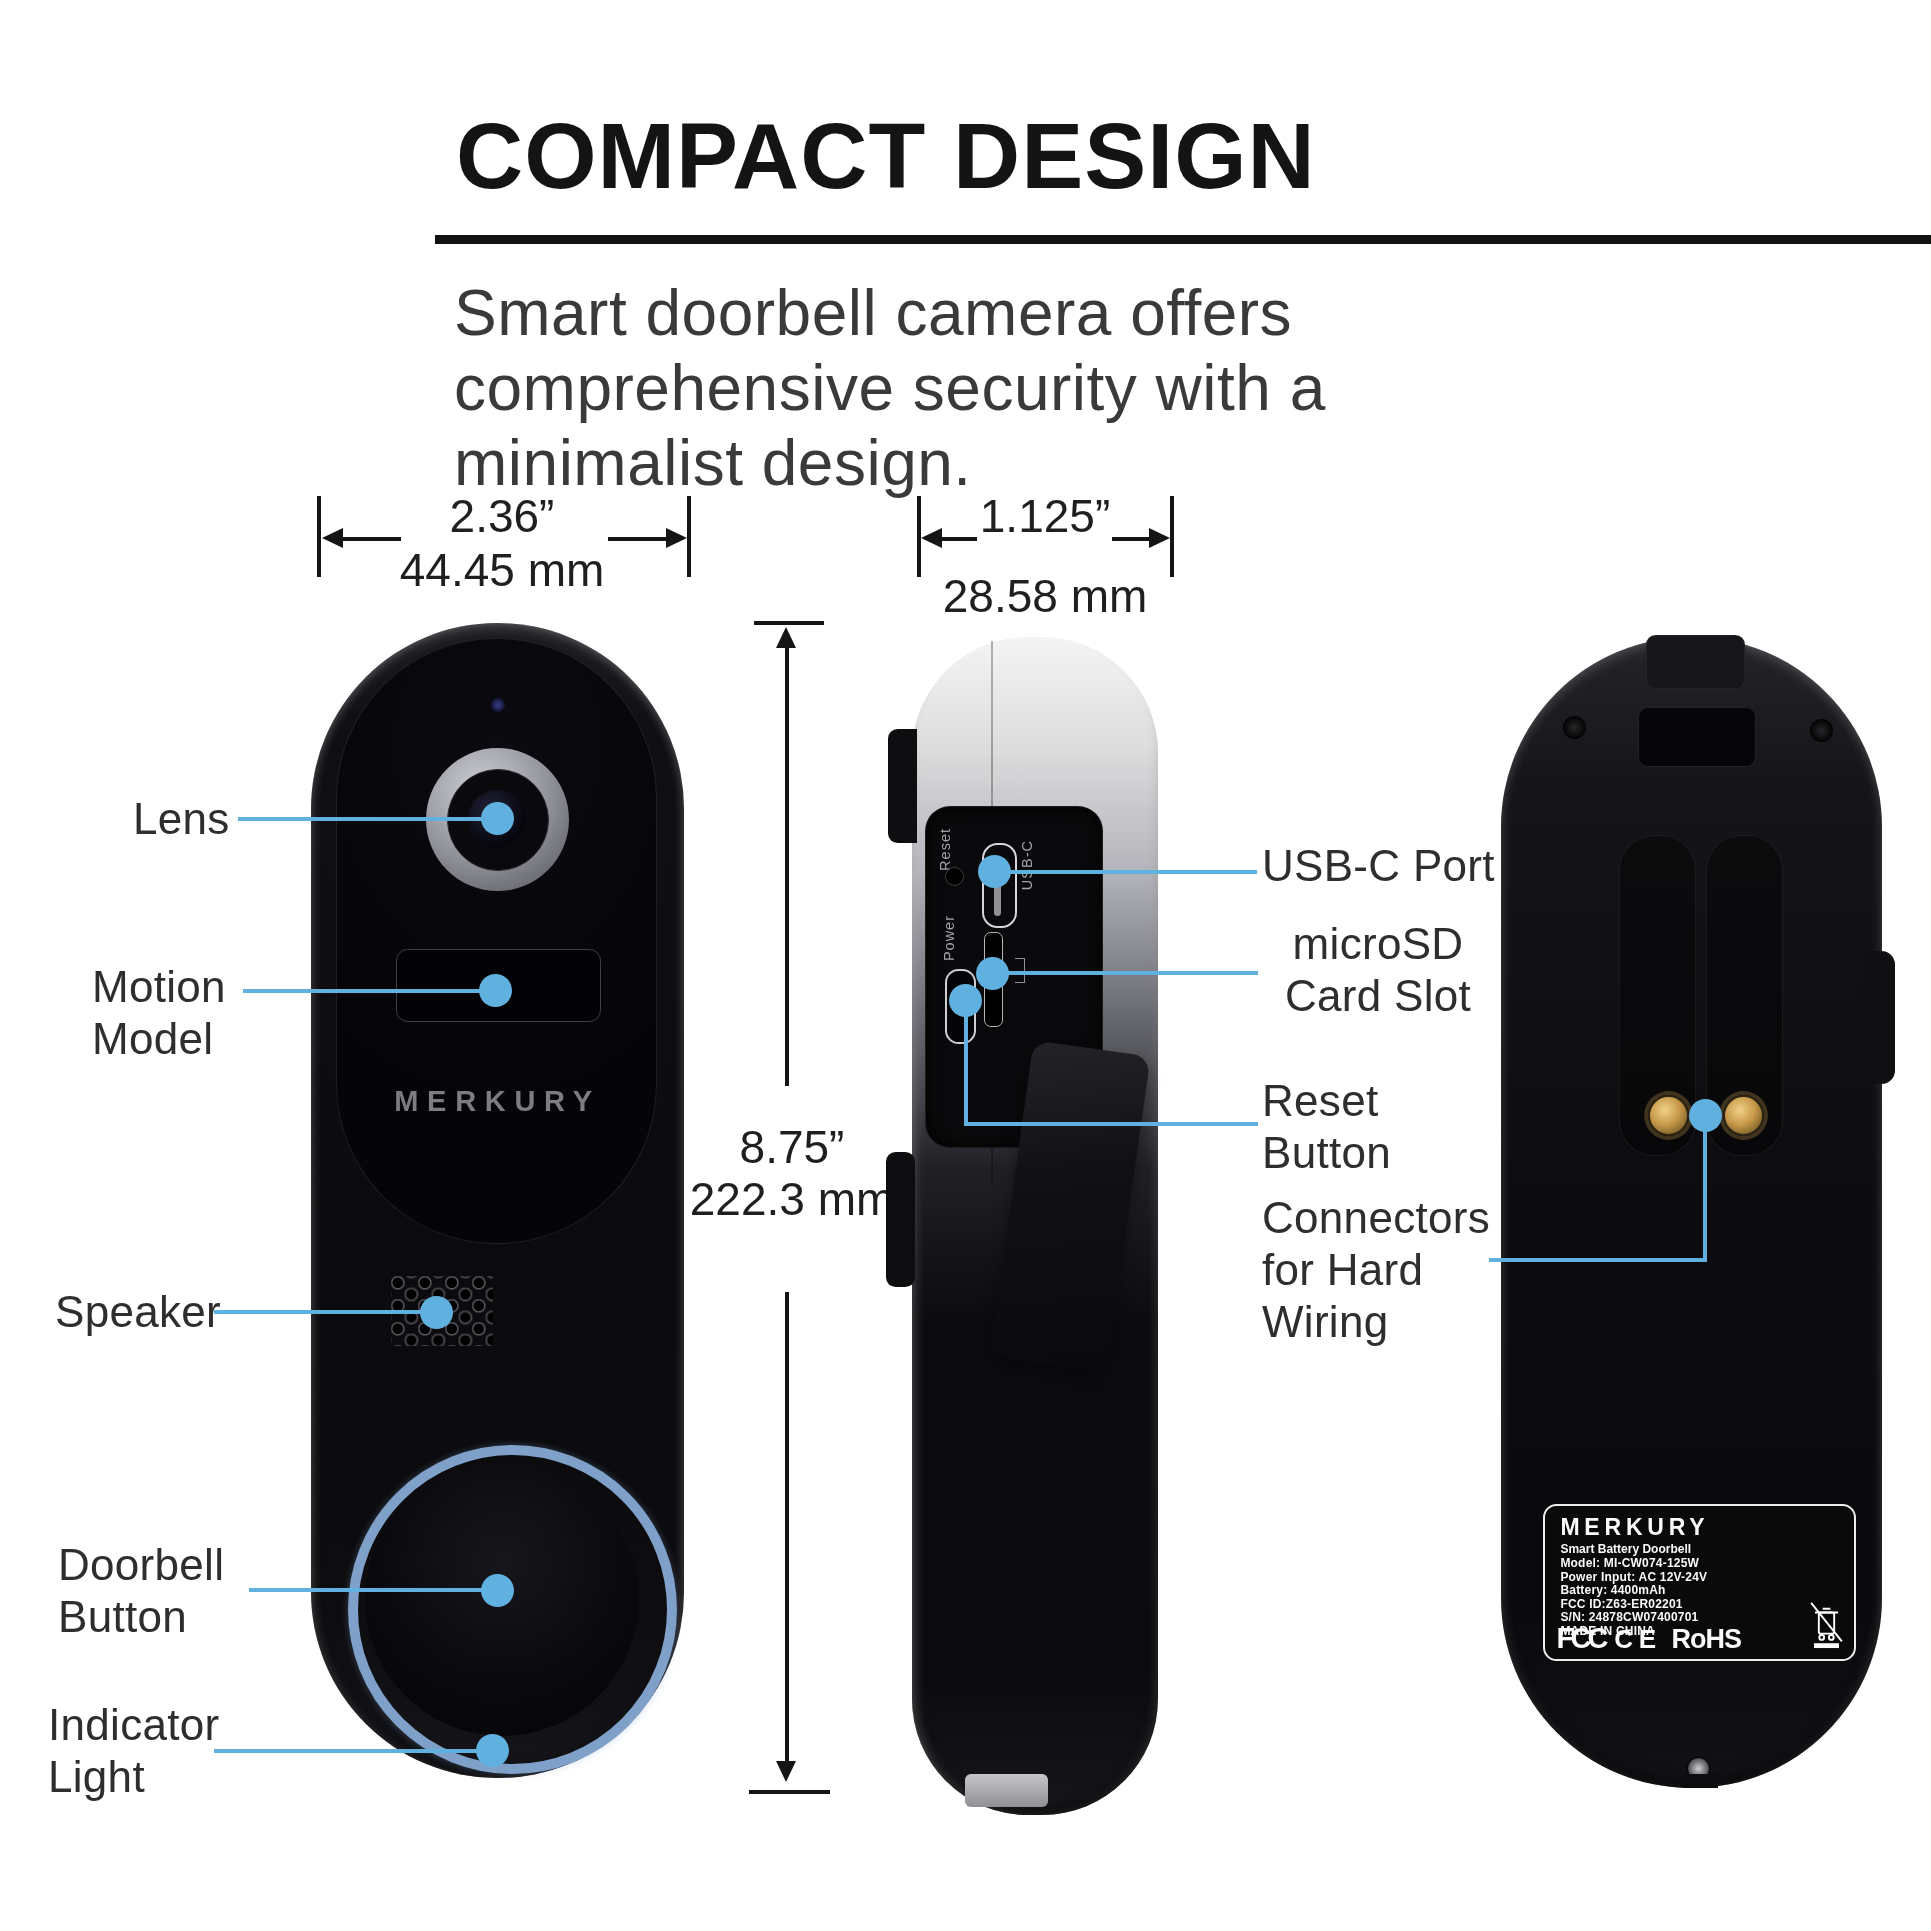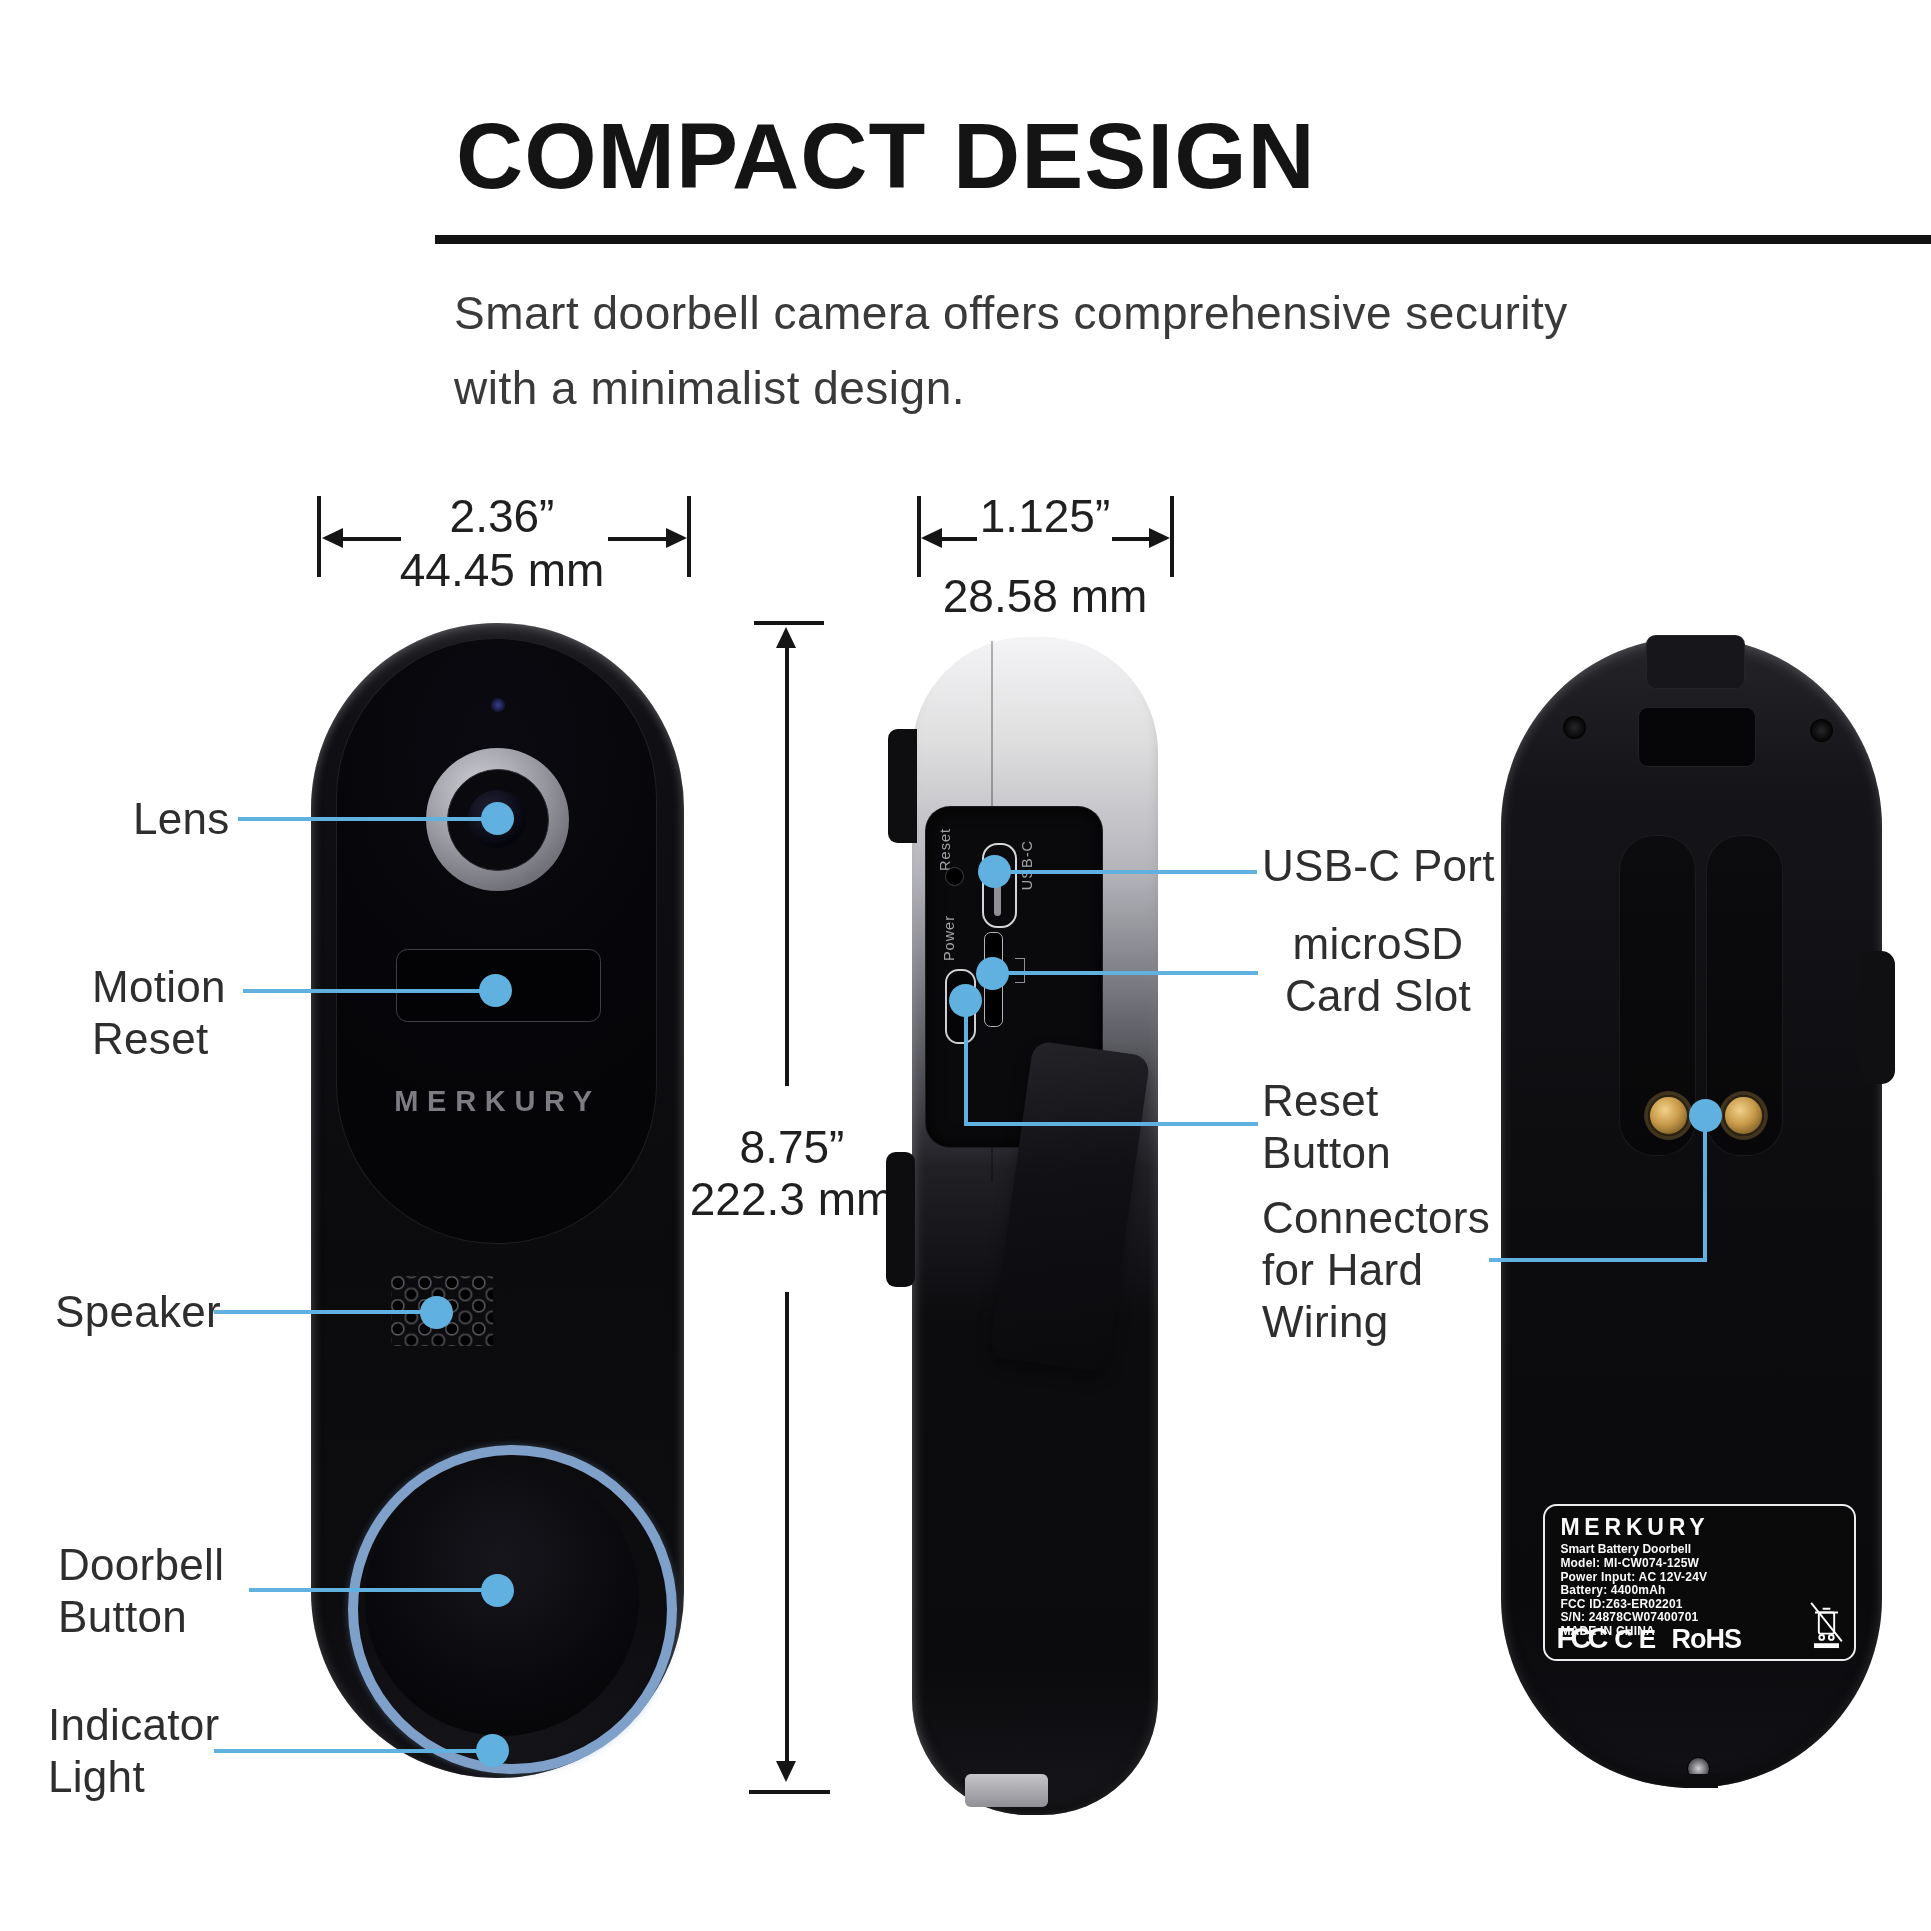--- a/index.html
+++ b/index.html
@@ -5,21 +5,21 @@
 <style>
   html,body{margin:0;padding:0;background:#fff;}
   .canvas{position:relative;width:1931px;height:1931px;background:#ffffff;
           font-family:"Liberation Sans",sans-serif;overflow:hidden;}
   .abs{position:absolute;}
 
   
   #title{left:456px;top:108px;font-size:93px;line-height:97px;font-weight:800;
          letter-spacing:1px;color:#141414;}
   #title-underline{left:435px;top:235px;width:1496px;height:8.7px;background:#121212;}
-  #subtitle{left:454px;top:276px;width:1159px;font-size:46px;line-height:75px;
+  #subtitle{left:454px;top:276px;width:1159px;font-size:64px;line-height:75px;
             color:#3a3a3a;font-weight:400;letter-spacing:0.5px;}
 
   
   .dim-bar-v{width:3.9px;height:81px;background:#151515;}
   .dim-bar-h{height:3.9px;background:#151515;}
   .dim-line{height:3.9px;background:#151515;}
   .dim-vline{width:3.9px;background:#151515;}
   .ah{width:0;height:0;}
   .ah-left{border-top:10.6px solid transparent;border-bottom:10.6px solid transparent;border-right:21px solid #151515;}
   .ah-right{border-top:10.6px solid transparent;border-bottom:10.6px solid transparent;border-left:21px solid #151515;}
@@ -305,21 +305,21 @@
   <div class="abs cdot" id="dot-motion" style="background: rgb(96, 177, 223);"></div>
   <div class="abs cdot" id="dot-speaker" style="background: rgb(96, 177, 223);"></div>
   <div class="abs cdot" id="dot-doorbell" style="background: rgb(96, 177, 223);"></div>
   <div class="abs cdot" id="dot-indicator" style="background: rgb(96, 177, 223);"></div>
   <div class="abs cdot" id="dot-usbc" style="background: rgb(96, 177, 223);"></div>
   <div class="abs cdot" id="dot-sd" style="background: rgb(96, 177, 223);"></div>
   <div class="abs cdot" id="dot-reset" style="background: rgb(96, 177, 223);"></div>
   <div class="abs cdot" id="dot-conn" style="background: rgb(96, 177, 223);"></div>
 
   <div class="abs lab" id="lab-lens">Lens</div>
-  <div class="abs lab" id="lab-motion">Motion Reset</div>
+  <div class="abs lab" id="lab-motion">Motion Model</div>
   <div class="abs lab" id="lab-speaker">Speaker</div>
   <div class="abs lab" id="lab-doorbell">Doorbell Button</div>
   <div class="abs lab" id="lab-indicator">Indicator Light</div>
   <div class="abs lab" id="lab-usbc">USB-C Port</div>
   <div class="abs lab" id="lab-sd">microSD Card Slot</div>
   <div class="abs lab" id="lab-reset">Reset Button</div>
   <div class="abs lab" id="lab-conn">Connectors for Hard Wiring</div>
 
 </div>
 

